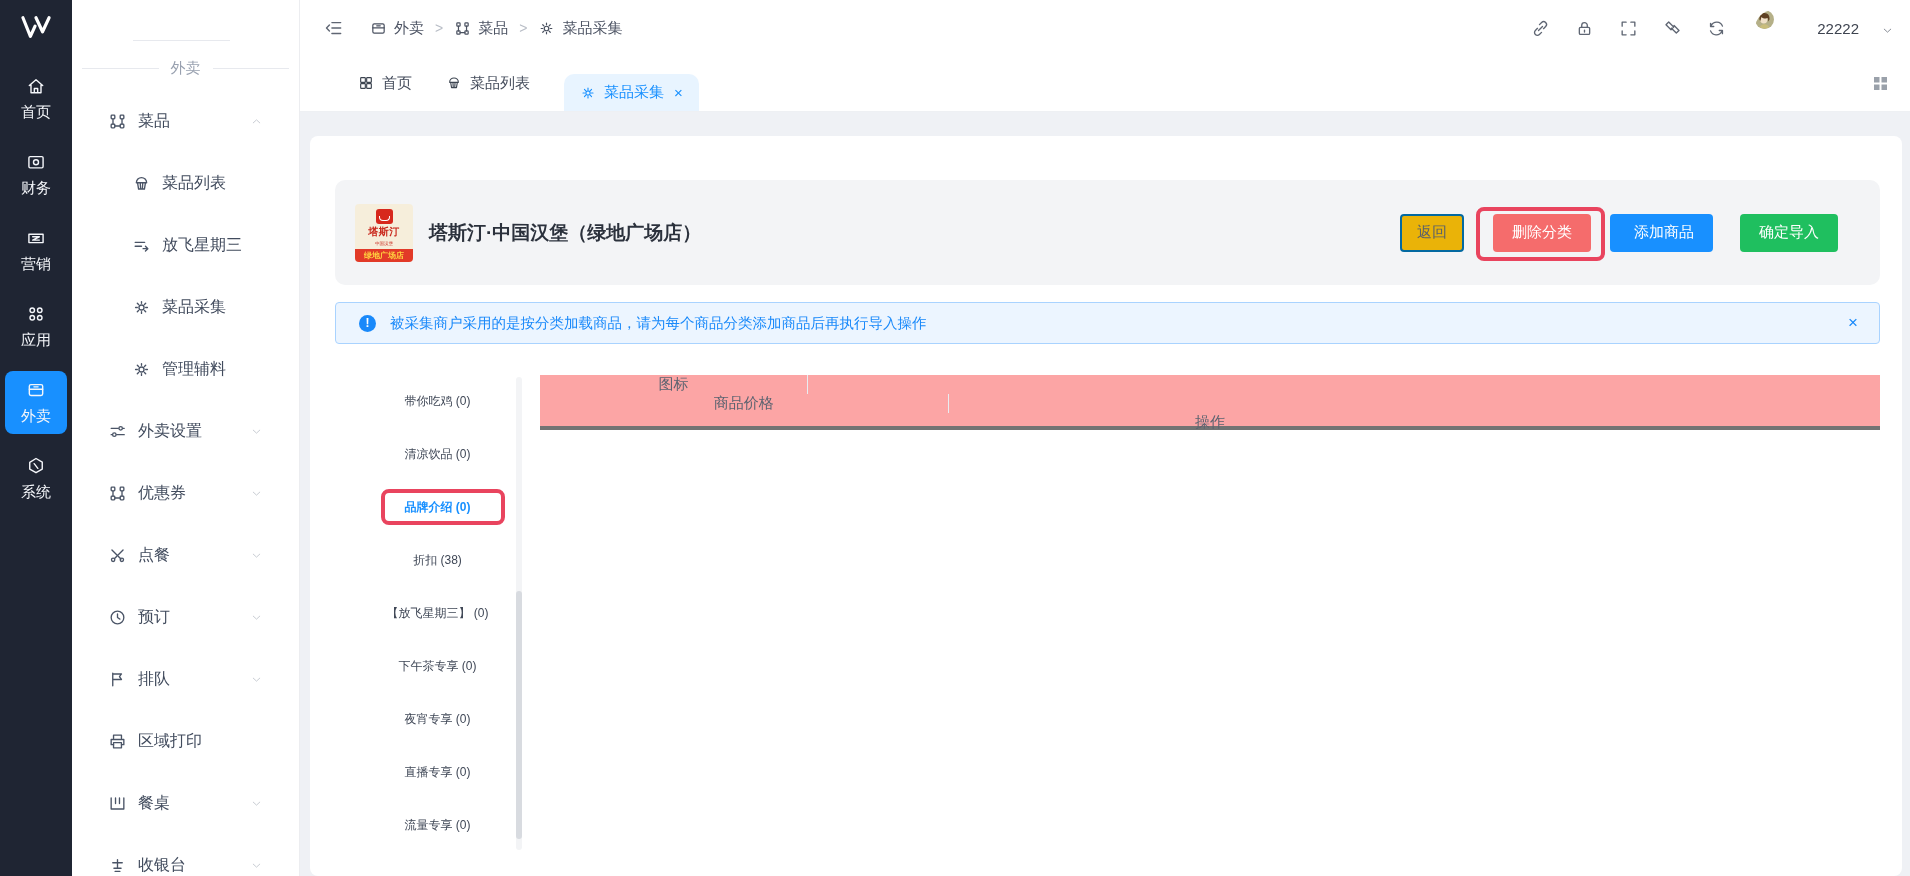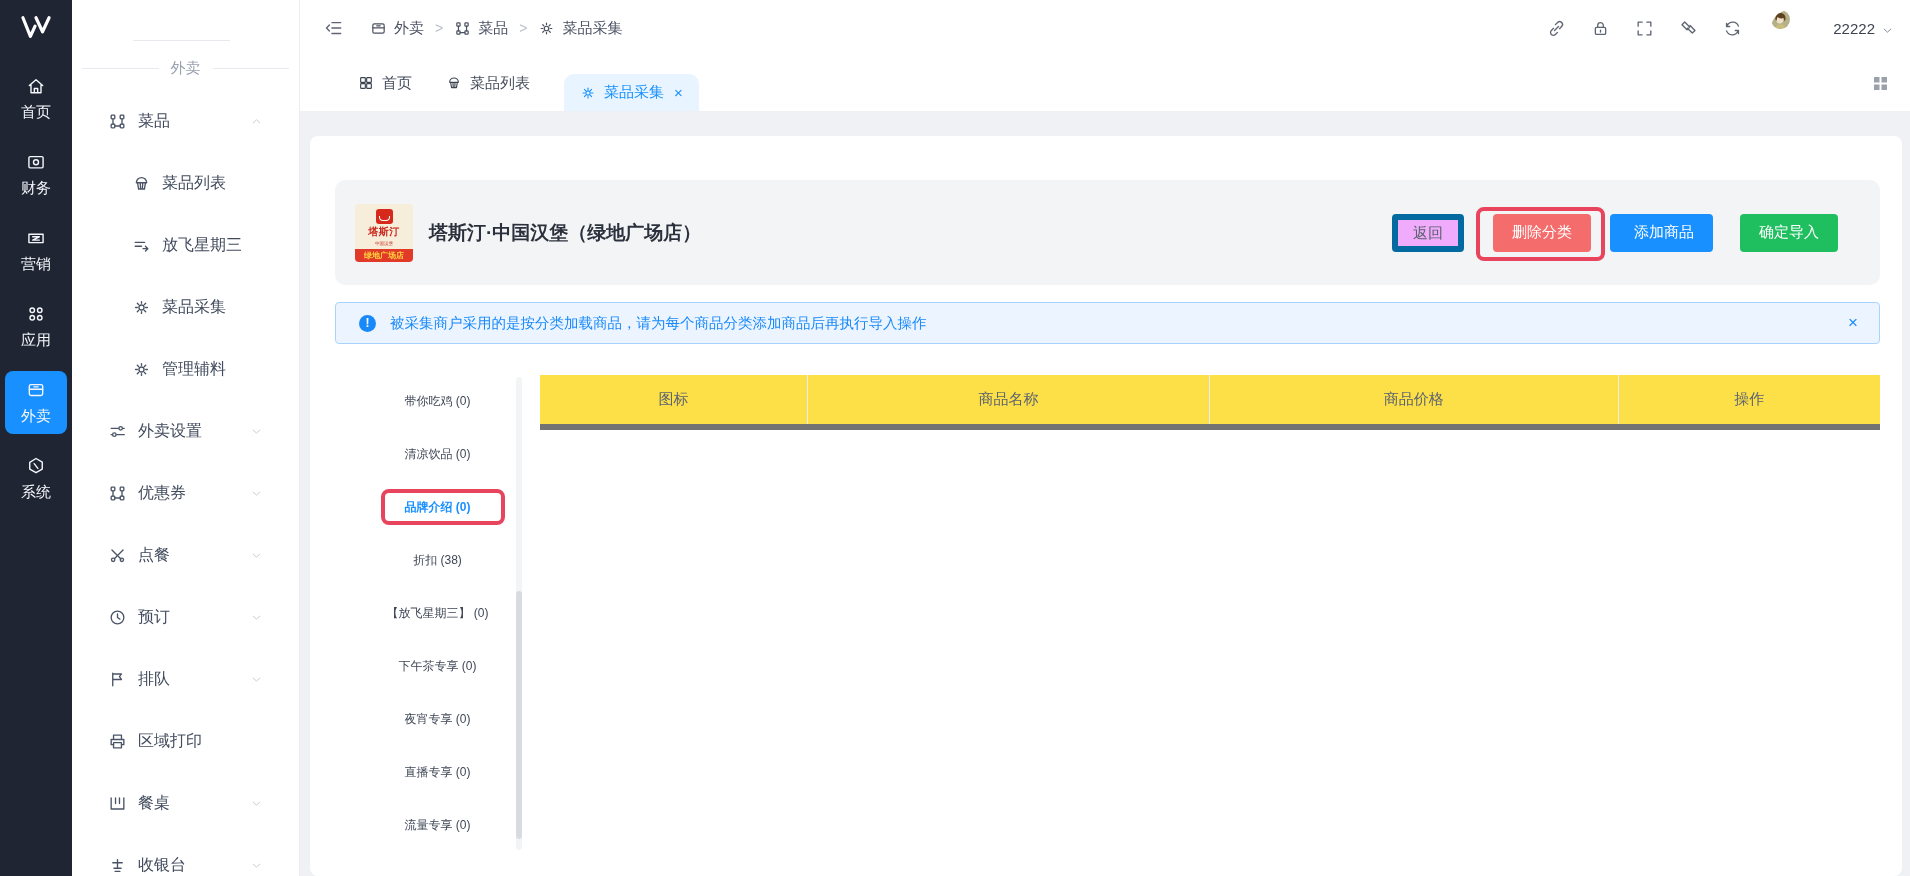--- a/index.html
+++ b/index.html
@@ -35,21 +35,21 @@
   .main { flex:1; display:flex; flex-direction:column; min-width:0; background:#eff1f5; }
   .topbar { height:56px; background:#fff; display:flex; align-items:center; padding:0 16px 0 24px; flex:none; }
   .collapse { width:20px; height:20px; color:#5f6673; margin-right:26px; cursor:pointer; flex:none; }
   .crumbs { display:flex; align-items:center; gap:11px; font-size:15px; color:#4c5363; }
   .crumb { display:flex; align-items:center; gap:7px; cursor:pointer; }
   .crumb svg { width:17px; height:17px; color:#4a5160; }
   .sep { color:#b8bdc6; font-size:14px; }
   .top-actions { margin-left:auto; display:flex; align-items:center; gap:25px; color:#5f6673; }
   .top-actions svg { width:19px; height:19px; cursor:pointer; }
   .avatar { width:37px; height:37px; border-radius:50%; overflow:hidden; margin-left:4px; cursor:pointer; flex:none; }
-  .user { display:flex; align-items:flex-end; gap:6px; font-size:15px; color:#3e4450; cursor:pointer; }
+  .user { display:flex; align-items:flex-end; gap:22px; font-size:15px; color:#3e4450; cursor:pointer; }
   .user svg { width:13px; height:13px; color:#7d838d; }
 
   .tabbar { height:56px; background:#fff; border-bottom:1px solid #eef0f3; display:flex; align-items:flex-end; padding:0 22px 0 58px; flex:none; }
   .tab { height:56px; display:flex; align-items:center; gap:8px; margin-right:34px; font-size:15px; color:#454d5c; cursor:pointer; }
   .tab svg { width:16px; height:16px; color:#3c4450; }
   .tab.active { height:37px; background:#e8f4ff; border-radius:10px 10px 0 0; padding:0 16px; color:#1890ff; margin-right:0; }
   .tab.active svg { color:#1890ff; }
   .tab-close { font-size:15px; margin-left:2px; cursor:pointer; }
   .tab-opts { margin-left:auto; align-self:center; width:15px; height:15px; cursor:pointer; }
 
@@ -62,21 +62,21 @@
     position:relative; overflow:hidden; display:flex; flex-direction:column; align-items:center; flex:none; }
   .bl-emblem { width:17px; height:15px; background:#d7281c; border-radius:3px; margin-top:5px; position:relative; }
   .bl-emblem:after { content:""; position:absolute; left:3px; right:3px; bottom:3px; height:4px; border:1px solid #fff; border-top:none; border-radius:0 0 4px 4px; }
   .bl-title { font-size:10px; font-weight:bold; color:#c9271b; margin-top:1px; letter-spacing:.5px; white-space:nowrap; }
   .bl-sub { font-size:6px; color:#c9271b; transform:scale(.75); white-space:nowrap; }
   .bl-banner { position:absolute; left:0; right:0; bottom:0; height:13px; background:#e23a28; color:#ffd23f;
     font-size:8px; line-height:13px; text-align:center; font-weight:bold; white-space:nowrap; }
   .storename { font-size:19px; font-weight:bold; color:#2b313c; }
   .actions { margin-left:auto; display:flex; align-items:center; }
   .btn { height:38px; border:none; border-radius:4px; font-size:15px; padding:0 19px; cursor:pointer; font-family:inherit; white-space:nowrap; }
-  .btn-plain { background:#f0abfc; border:6px solid #0369a1; color:#5a616c; padding:4px 15px; }
+  .btn-plain { background:#eab308; border:2px solid #0369a1; color:#5a616c; padding:4px 15px; }
   .btn-danger { background:#f56c6c; color:#fff; }
   .btn-primary { background:#1890ff; color:#fff;padding-left:24px; }
   .btn-success { background:#1fbf5f; color:#fff; margin-left:27px; }
   .btn-add { margin-left:19px; }
   .anno-wrap { position:relative; display:inline-flex; margin-left:29px; }
   .anno-box { position:absolute; border:4px solid #e9445e; border-radius:8px; pointer-events:none; z-index:5; }
   .anno-wrap .anno-box { top:-7px; left:-17px; right:-14px; bottom:-9px; }
 
   
   .alert { margin-top:17px; height:42px; border:1px solid #a9d3ff; background:#ecf5ff; border-radius:4px;
@@ -89,21 +89,21 @@
   .workspace { display:flex; margin-top:31px; }
   .cats { width:205px; flex:none; position:relative; }
   .cat { height:53px; display:flex; align-items:center; justify-content:center; font-size:12px; color:#3f4756; cursor:pointer; }
   .cat-label { position:relative; white-space:nowrap; }
   .cat.active .cat-label, .cat.active { color:#1890ff; font-weight:bold; }
   .cat .anno-box { top:-10px; bottom:-9px; left:-24px; right:-34px; }
   .cat-track { position:absolute; right:18px; top:2px; width:6px; height:473px; background:#f3f4f6; border-radius:3px; }
   .cat-thumb { position:absolute; right:18px; top:216px; width:6px; height:248px; background:#d8dbe0; border-radius:3px; cursor:pointer; }
 
   .table { flex:1; min-width:0; }
-  .thead { display:flex; height:55px; background:#fde047; border-bottom:6px solid #737373; }
+  .thead { display:flex; height:55px; background:#fca5a5; border-bottom:4px solid #737373;flex-direction:column; }
   .th { display:flex; align-items:center; justify-content:center; font-size:15px; color:#5c6370; border-right:1px solid #e9ecf1; }
   .th:last-child { border-right:none; }
   .th.c1 { width:20%; } .th.c2 { width:30%; } .th.c3 { width:30.5%; } .th.c4 { flex:1; }
   .tbody { height:390px; background:#fff; }
 </style>
 </head>
 <body>
 
 <aside class="rail">
   <div class="logo">
@@ -449,21 +449,20 @@
           <div class="cat">
               <span class="cat-label">流量专享 (0)</span>
             </div>
           <div class="cat-track"></div>
           <div class="cat-thumb"></div>
         </div>
 
         <div class="table">
           <div class="thead">
             <div class="th c1">图标</div>
-            <div class="th c2">商品名称</div>
             <div class="th c3">商品价格</div>
             <div class="th c4">操作</div>
           </div>
           <div class="tbody"></div>
         </div>
       </div>
 
     </div>
   </div>
 </div>

